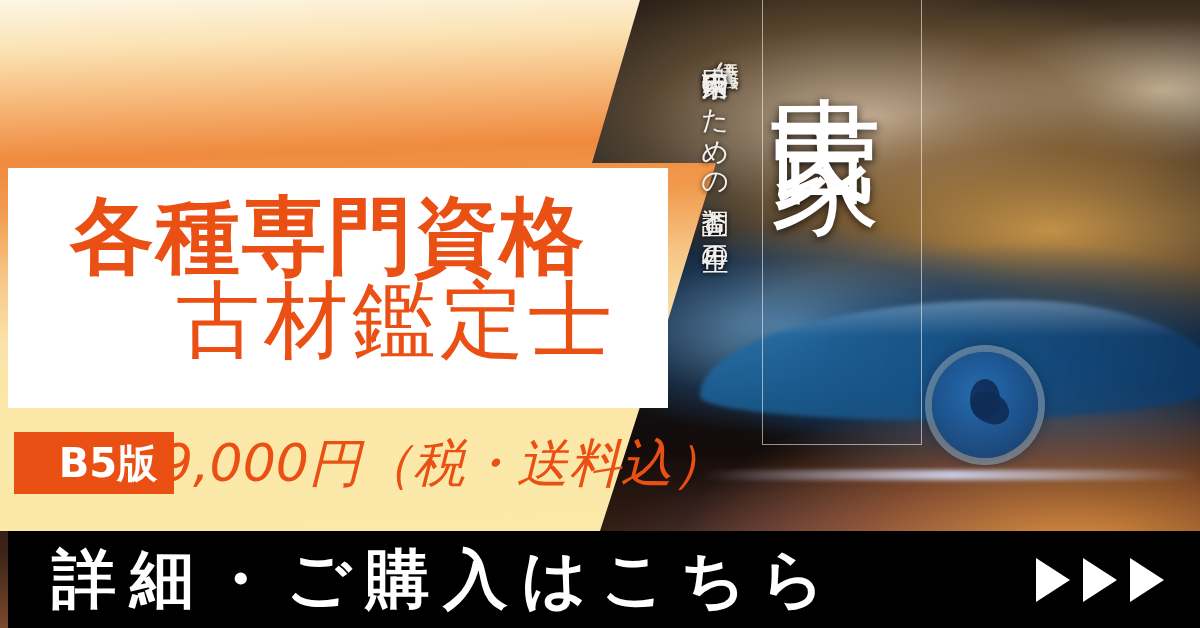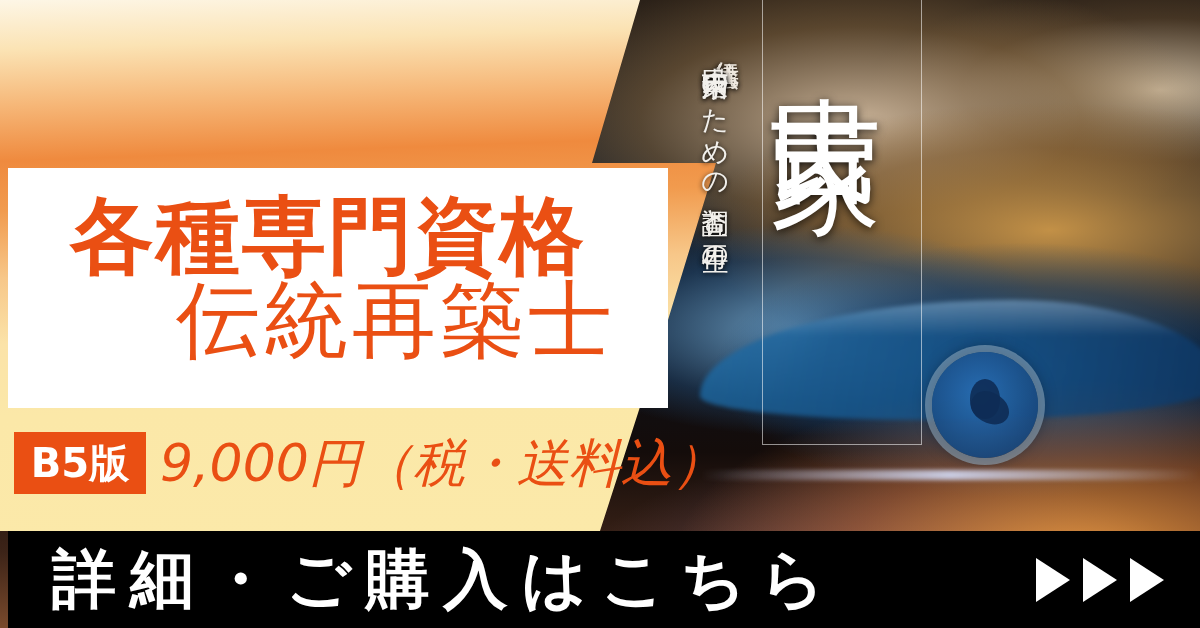--- a/index.html
+++ b/index.html
@@ -104,21 +104,21 @@
   }
   .title-l1{left:22px;top:22px;margin-left:40px;}
   .title-l2{left:168px;top:106px;font-weight:400;letter-spacing:4px;}
 
   
   .badge{
     position:absolute;left:14px;top:432px;width:132px;height:62px;
     background:#ea4f13;color:#fff;
     font-family:"DejaVu Sans","Liberation Sans",sans-serif;
     font-weight:700;font-size:40px;line-height:62px;
-    text-align:center;letter-spacing:0;
+    text-align:center;letter-spacing:0;padding-left:28px;
   }
   .price{
     position:absolute;left:160px;top:430px;
     color:#ea4f13;
     font-family:"DejaVu Sans","Liberation Sans",sans-serif;
     font-weight:400;font-size:52px;line-height:66px;
     letter-spacing:0;white-space:nowrap;font-style:italic;
   }
 
   
@@ -196,21 +196,21 @@
   <div class="cream"></div>
 
   <div class="cover-frame"></div>
   <div class="cover-title">古民家</div>
   <div class="cover-sub2">伝統構法</div>
   <div class="cover-sub">古民家活用のための調査と再生の</div>
 
 
   <div class="box-main">
     <div class="title-l1">各種専門資格</div>
-    <div class="title-l2">伝統再築士</div>
+    <div class="title-l2">古材鑑定士</div>
   </div>
 
   <div class="badge">B5版</div>
   <div class="price">9,000円（税・送料込）</div>
 
   <div class="cta">
     <div class="cta-text">詳細・ご購入はこちら</div>
     <div class="arrows">
       <span class="arrow"></span>
       <span class="arrow"></span>

